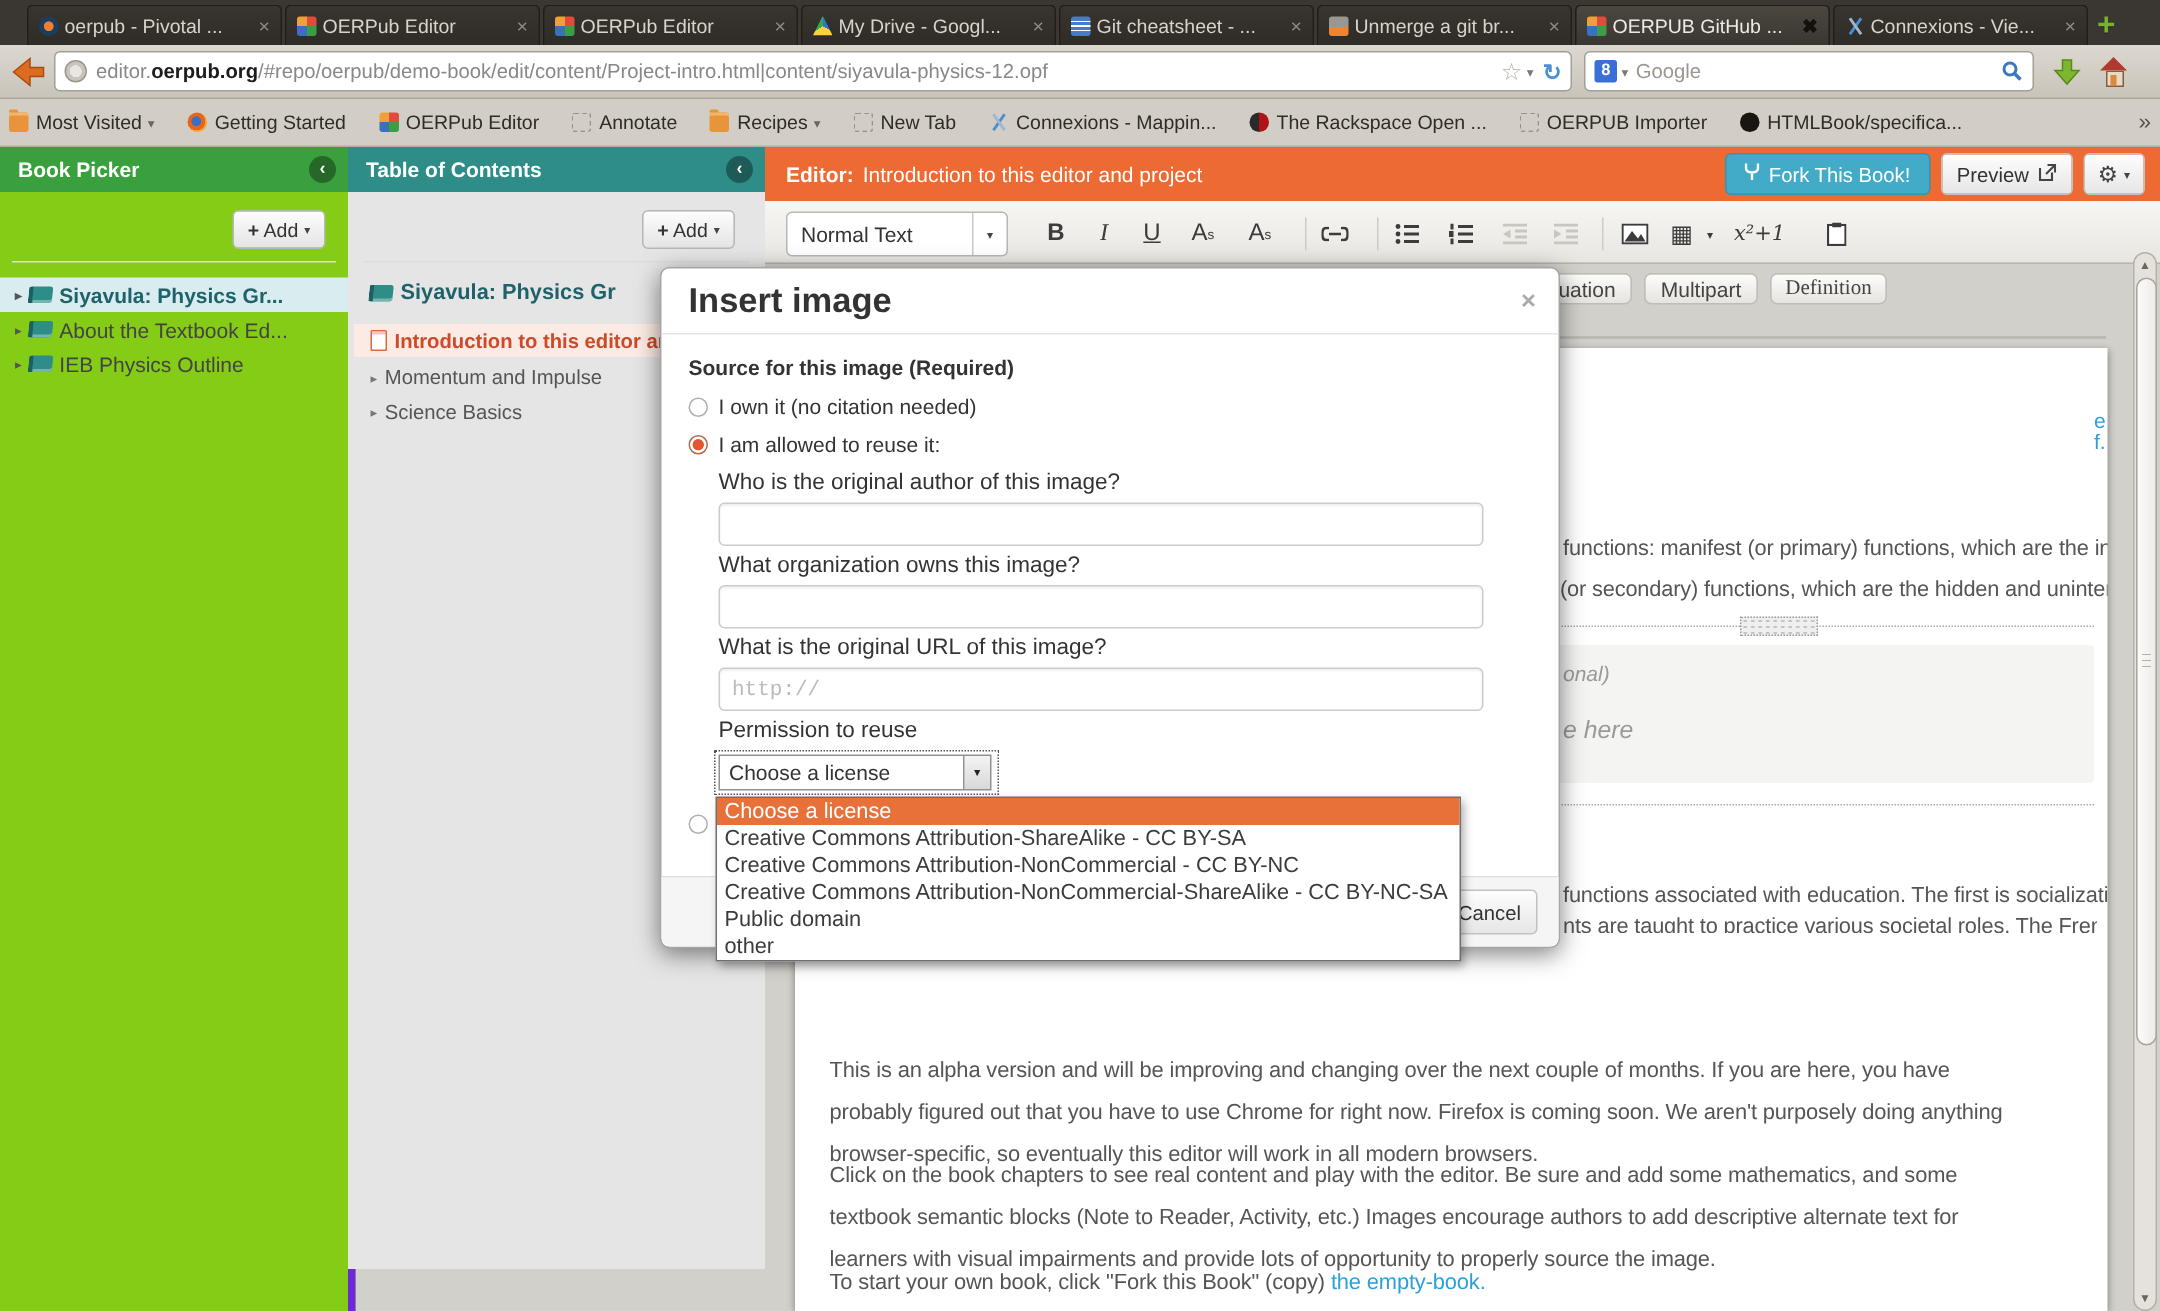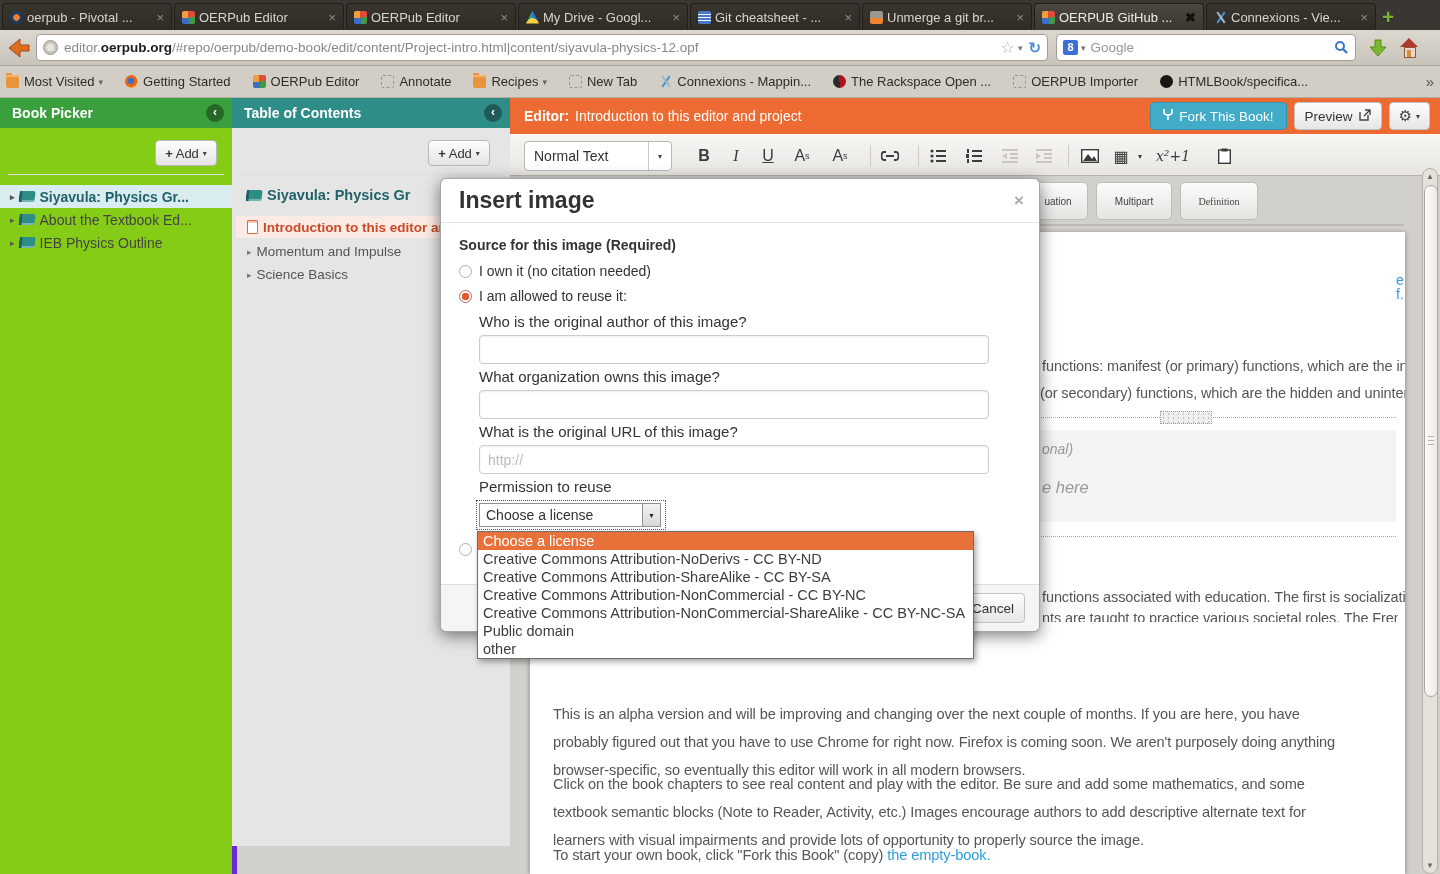--- a/index.html
+++ b/index.html
@@ -1,21 +1,21 @@
 <!DOCTYPE html>
 <html><head>
 <meta charset="utf-8">
 <style>
   html,body{margin:0;padding:0;background:#222;}
   .stage{position:relative;width:1440px;height:874px;overflow:hidden;
          font-family:"Liberation Sans",sans-serif;background:#d2d0cb;}
 
   
   .tabbar{position:absolute;left:0;top:0;width:1440px;height:30px;background:#3a3732;
-          display:flex;align-items:flex-end;padding-left:2px;box-sizing:border-box;}
+          display:flex;align-items:flex-end;padding-left:18px;box-sizing:border-box;}
   .tab{width:170px;height:27px;margin-right:2px;flex:none;box-sizing:border-box;
        background:linear-gradient(#38352f,#2f2c27);border:1px solid #211e19;border-bottom:none;
        border-radius:4px 4px 0 0;display:flex;align-items:center;padding:0 7px;
        color:#d8d4cb;font-size:13px;}
   .tab.active{background:linear-gradient(#4b473f,#3a3732);color:#eceae4;}
   .tab-title{flex:1;white-space:nowrap;overflow:hidden;margin:0 4px;}
   .tab-close{color:#8f8b82;font-size:13px;}
   .tab.active .tab-close{color:#14110c;font-weight:bold;}
   .newtab{margin-left:4px;margin-bottom:3px;color:#78b12f;font-size:21px;font-weight:bold;
           line-height:20px;text-shadow:0 1px 0 #222;}
@@ -131,23 +131,23 @@
   .ticon{position:absolute;top:7px;height:30px;display:flex;align-items:center;justify-content:center;
          font-size:16px;color:#3c3c3c;width:28px;}
   .ticon.dis{color:#c9c6c0;}
   .tsep{position:absolute;top:11px;width:1px;height:22px;background:#cfccc6;}
   .sup{font-size:9px;vertical-align:super;}
   .sub{font-size:9px;vertical-align:sub;}
   .mathic{font-family:"DejaVu Serif",serif;font-style:italic;font-size:14px;}
 
   
   .ws{position:absolute;left:510px;top:176px;width:930px;height:698px;background:#d2d0cb;}
-  .pill{position:absolute;top:6px;height:38px;border:1px solid #bfbdb8;border-radius:5px;
+  .pill{position:absolute;top:6px;height:21px;border:1px solid #bfbdb8;border-radius:5px;
         background:linear-gradient(#fcfcfb,#e6e4e0);display:flex;align-items:center;justify-content:center;
-        font-size:10px;color:#444;box-sizing:border-box;}
+        font-size:14px;color:#444;box-sizing:border-box;}
   .wshr{position:absolute;left:20px;top:48px;width:874px;height:2px;background:#bdbab4;}
   .paper{position:absolute;left:20px;top:56px;width:875px;height:642px;background:#fff;
          box-shadow:0 1px 5px rgba(0,0,0,.4);overflow:hidden;}
   .frag{position:absolute;font-size:14.5px;color:#555;white-space:nowrap;letter-spacing:-.1px;}
   .fig-ph{position:absolute;left:10px;top:198px;width:856px;height:92px;background:#f4f4f3;border-radius:3px;}
   .figtxt{position:absolute;font-style:italic;color:#9a9a9a;white-space:nowrap;}
   .dotline{position:absolute;left:10px;width:856px;border-top:1px dotted #a8a8a8;}
   .handle{position:absolute;left:630px;top:179px;width:52px;height:13px;background:#efefef;
           border:1px dotted #999;box-sizing:border-box;
           background-image:radial-gradient(#c3c3c3 1px,transparent 1.2px);background-size:5px 4px;}
@@ -175,21 +175,21 @@
   .mtitle{font-size:23px;font-weight:bold;color:#333;}
   .mclose{margin-left:auto;color:#aaa;font-size:17px;font-weight:bold;}
   .msec{position:absolute;left:18px;top:58px;font-size:14px;font-weight:bold;color:#333;}
   .radio{position:absolute;width:13px;height:13px;border:1px solid #b0b0b0;border-radius:50%;
          background:#fff;box-sizing:border-box;}
   .radio.on{border-color:#b06a4e;background:radial-gradient(circle,#e4572e 0 3.5px,#fff 4px);}
   .rlabel{position:absolute;font-size:14px;color:#333;white-space:nowrap;}
   .mq{position:absolute;left:38px;font-size:15px;color:#333;white-space:nowrap;}
   .minput{position:absolute;left:38px;width:510px;height:29px;border:1px solid #ccc;border-radius:4px;
           box-sizing:border-box;box-shadow:inset 0 1px 2px rgba(0,0,0,.08);font-size:14px;
-          font-family:Liberation Sans, sans-serif;color:#555;padding:0 8px;background:#fff;}
+          font-family:Liberation Mono, monospace;color:#555;padding:0 8px;background:#fff;}
   .minput::placeholder{color:#bbb;}
   .mselwrap{position:absolute;left:36px;top:322px;width:188px;height:28px;outline:1px dotted #555;
             display:flex;align-items:center;}
   .msel{width:182px;height:24px;margin-left:2px;background:#fff;border:1px solid #919191;
         display:flex;align-items:center;box-sizing:border-box;}
   .msel .val{flex:1;font-size:14px;color:#333;padding-left:6px;white-space:nowrap;}
   .msel .dbtn{width:17px;height:100%;border-left:1px solid #919191;background:linear-gradient(#f4f4f4,#d8d8d8);
               display:flex;align-items:center;justify-content:center;font-size:7px;color:#222;}
   .mfoot{position:absolute;left:0;bottom:0;width:100%;height:47px;background:#f5f5f5;
          border-top:1px solid #ddd;border-radius:0 0 6px 6px;box-sizing:border-box;}
@@ -572,21 +572,20 @@
 
     <div class="mfoot">
       <span class="btn btn-light btn-cancel">
           <span>Cancel</span>
         </span>
     </div>
   </div>
 
   <div class="ddlist">
     <div class="ddopt hl">Choose a license</div>
-    <div class="ddopt">Creative Commons Attribution-NoDerivs - CC BY-ND</div>
     <div class="ddopt">Creative Commons Attribution-ShareAlike - CC BY-SA</div>
     <div class="ddopt">Creative Commons Attribution-NonCommercial - CC BY-NC</div>
     <div class="ddopt">Creative Commons Attribution-NonCommercial-ShareAlike - CC BY-NC-SA</div>
     <div class="ddopt">Public domain</div>
     <div class="ddopt">other</div>
   </div>
 
 </div>
 
 </body></html>

